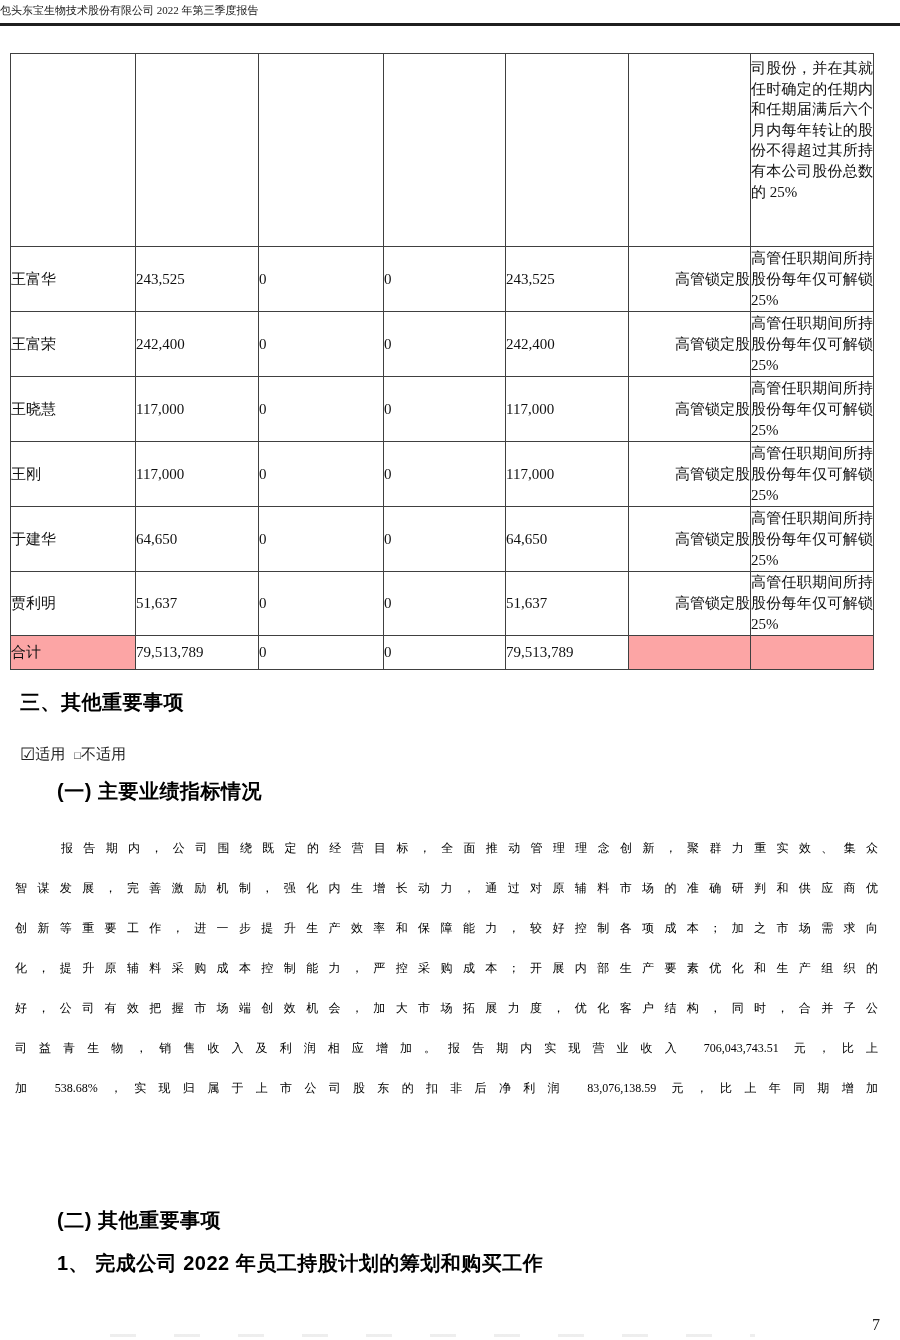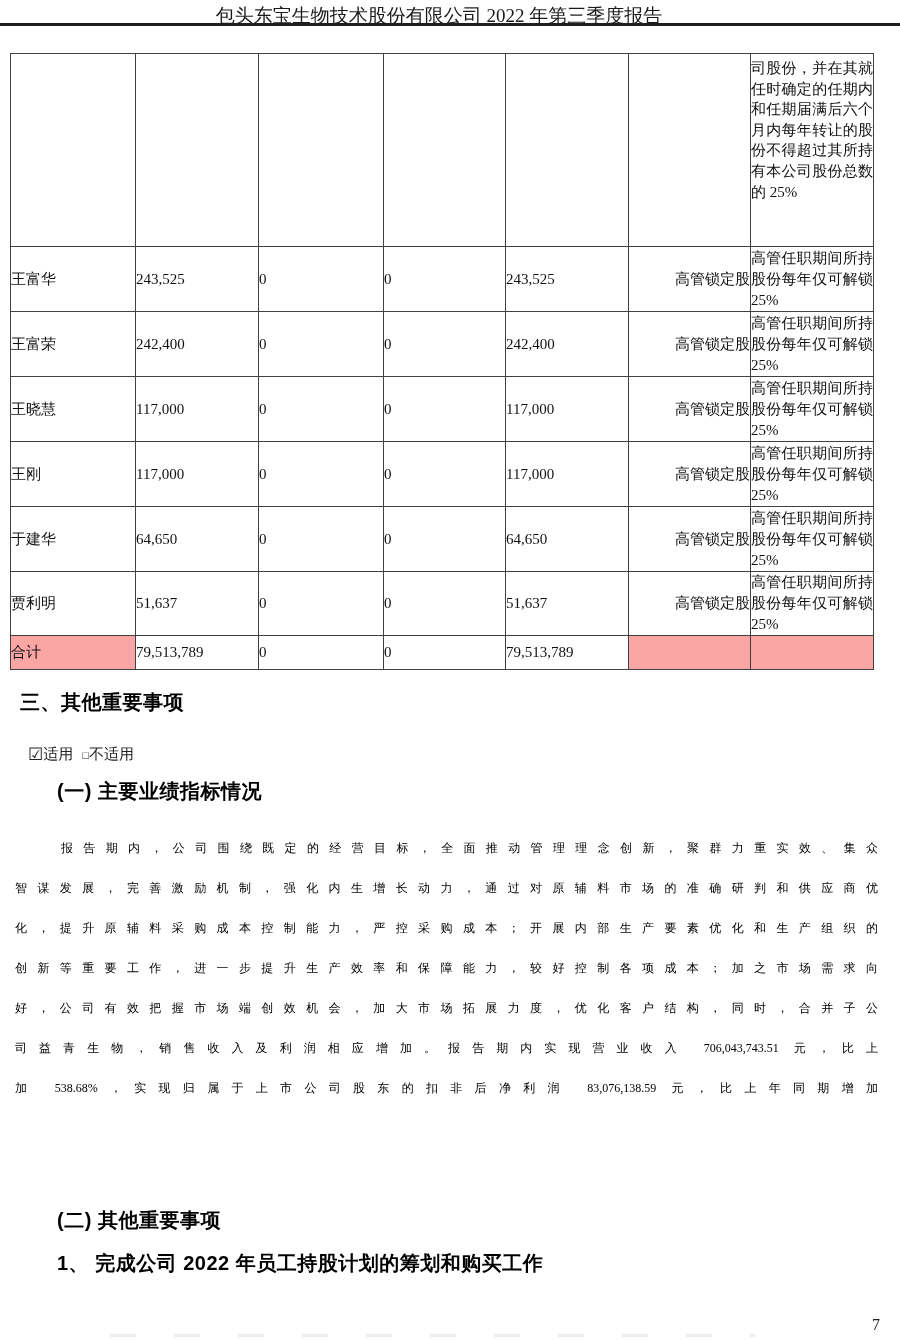--- a/index.html
+++ b/index.html
@@ -1,21 +1,21 @@
 <!DOCTYPE html>
 <html><head>
 <meta charset="utf-8">
 <style>
   html,body{margin:0;padding:0;background:#fff;}
   .page{position:relative;width:900px;height:1340px;background:#ffffff;
         font-family:"Liberation Serif", serif;color:#111;overflow:hidden;}
 
   
-  .doc-header{position:absolute;top:3px;left:0;right:22px;text-align:center;
-              font-size:19px;color:#1a1a1a;}
+  .doc-header{position:absolute;top:3px;left:0;right:22px;text-align:left;
+              font-size:11px;color:#1a1a1a;}
   .header-rule{position:absolute;top:23px;left:0;width:900px;height:3px;background:#1f1f1f;}
 
   
   table.holdings{position:absolute;top:53px;left:10px;width:863px;
                  border-collapse:collapse;table-layout:fixed;font-size:15px;color:#111;}
   table.holdings td{border:1px solid #404040;vertical-align:middle;padding:0;overflow:hidden;}
   td.name{padding-left:9px;text-align:left;}
   td.num{padding-right:10px;text-align:left;font-family:Liberation Serif, serif;}
   td.reason{padding-left:8px;text-align:right;}
   td.note{padding:2px 10px 2px 9px;line-height:21px;text-align:justify;}
@@ -28,21 +28,21 @@
 
   
   .h{position:absolute;font-family:"Liberation Sans", sans-serif;font-weight:bold;
      font-size:20px;color:#000;white-space:nowrap;letter-spacing:0.5px;}
   .h-main{left:20px;top:689px;}
   .h-sub1{left:57px;top:778px;}
   .h-sub2{left:57px;top:1207px;}
   .h-item{left:57px;top:1250px;}
 
   
-  .applicability{position:absolute;left:20px;top:744px;font-size:15px;color:#222;white-space:nowrap;margin-left:8px;}
+  .applicability{position:absolute;left:20px;top:744px;font-size:15px;color:#222;white-space:nowrap;}
   .applicability .box-checked{font-size:17px;vertical-align:-1px;}
   .applicability .box-empty{font-size:11px;margin-left:9px;}
 
   
   .para{position:absolute;left:15px;top:828px;width:863px;font-size:12px;color:#000000;}
   .para .pline{height:40px;line-height:40px;text-align:justify;text-align-last:justify;}
   .para .pline.first{text-indent:46px;}
   .para .pline.last{text-align-last:left;}
 
   
@@ -152,22 +152,22 @@
 
   <div class="applicability">
     <span class="box-checked">☑</span><span>适用</span><span class="box-empty">□</span><span>不适用</span>
   </div>
 
   <div class="h h-sub1">(一) 主要业绩指标情况</div>
 
   <div class="para">
     <div class="pline first">报告期内，公司围绕既定的经营目标，全面推动管理理念创新，聚群力重实效、集众</div>
     <div class="pline">智谋发展，完善激励机制，强化内生增长动力，通过对原辅料市场的准确研判和供应商优</div>
+    <div class="pline">创新等重要工作，进一步提升生产效率和保障能力，较好控制各项成本；加之市场需求向</div>
     <div class="pline">化，提升原辅料采购成本控制能力，严控采购成本；开展内部生产要素优化和生产组织的</div>
-    <div class="pline">创新等重要工作，进一步提升生产效率和保障能力，较好控制各项成本；加之市场需求向</div>
     <div class="pline">好，公司有效把握市场端创效机会，加大市场拓展力度，优化客户结构，同时，合并子公</div>
     <div class="pline">司益青生物，销售收入及利润相应增加。报告期内实现营业收入 706,043,743.51 元，比上</div>
     <div class="pline">加 538.68%，实现归属于上市公司股东的扣非后净利润 83,076,138.59 元，比上年同期增加</div>
   </div>
 
   <div class="h h-sub2">(二) 其他重要事项</div>
   <div class="h h-item">1、 完成公司 2022 年员工持股计划的筹划和购买工作</div>
 
   <div class="page-num">7</div>
   <div class="cutoff-strip"></div>

